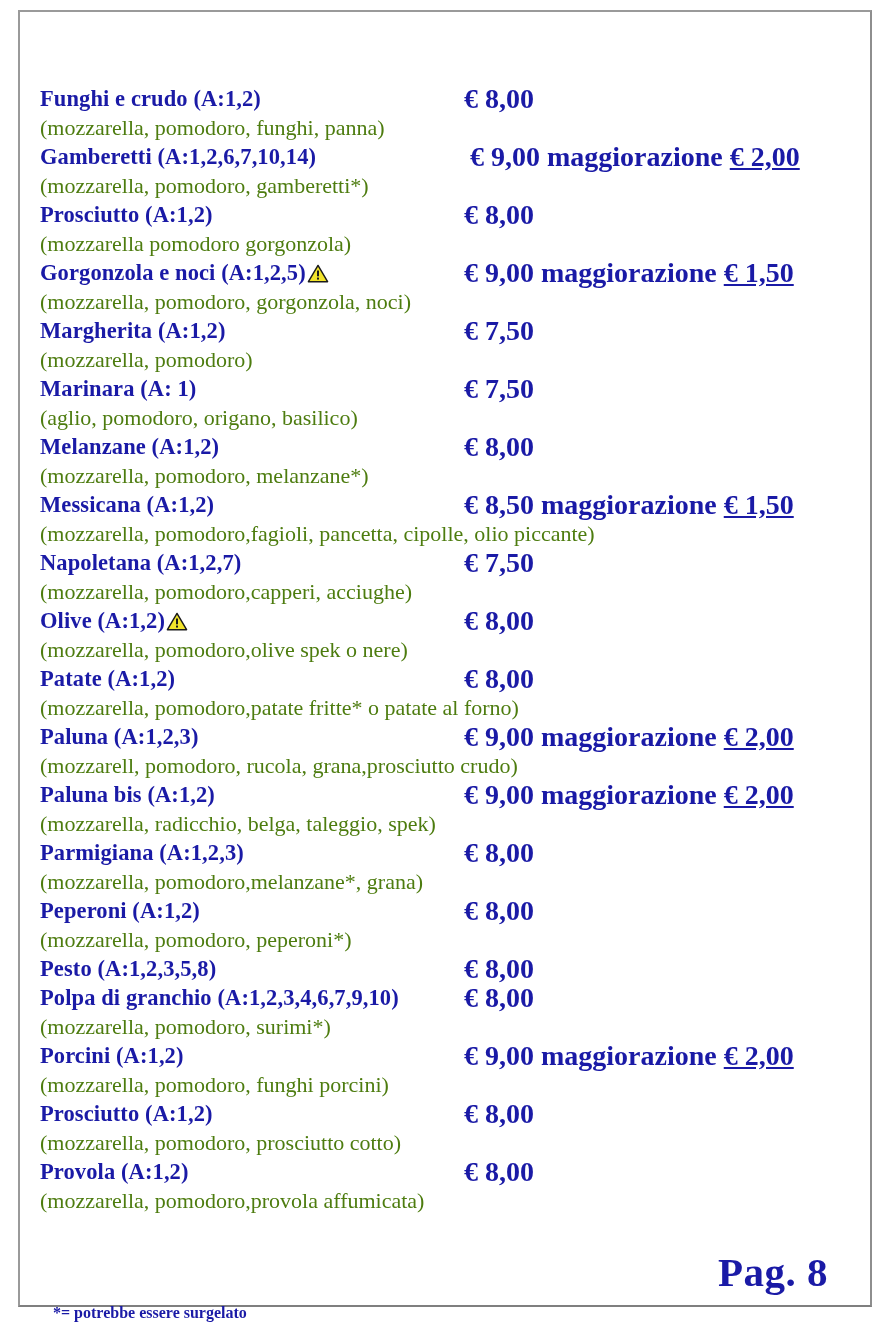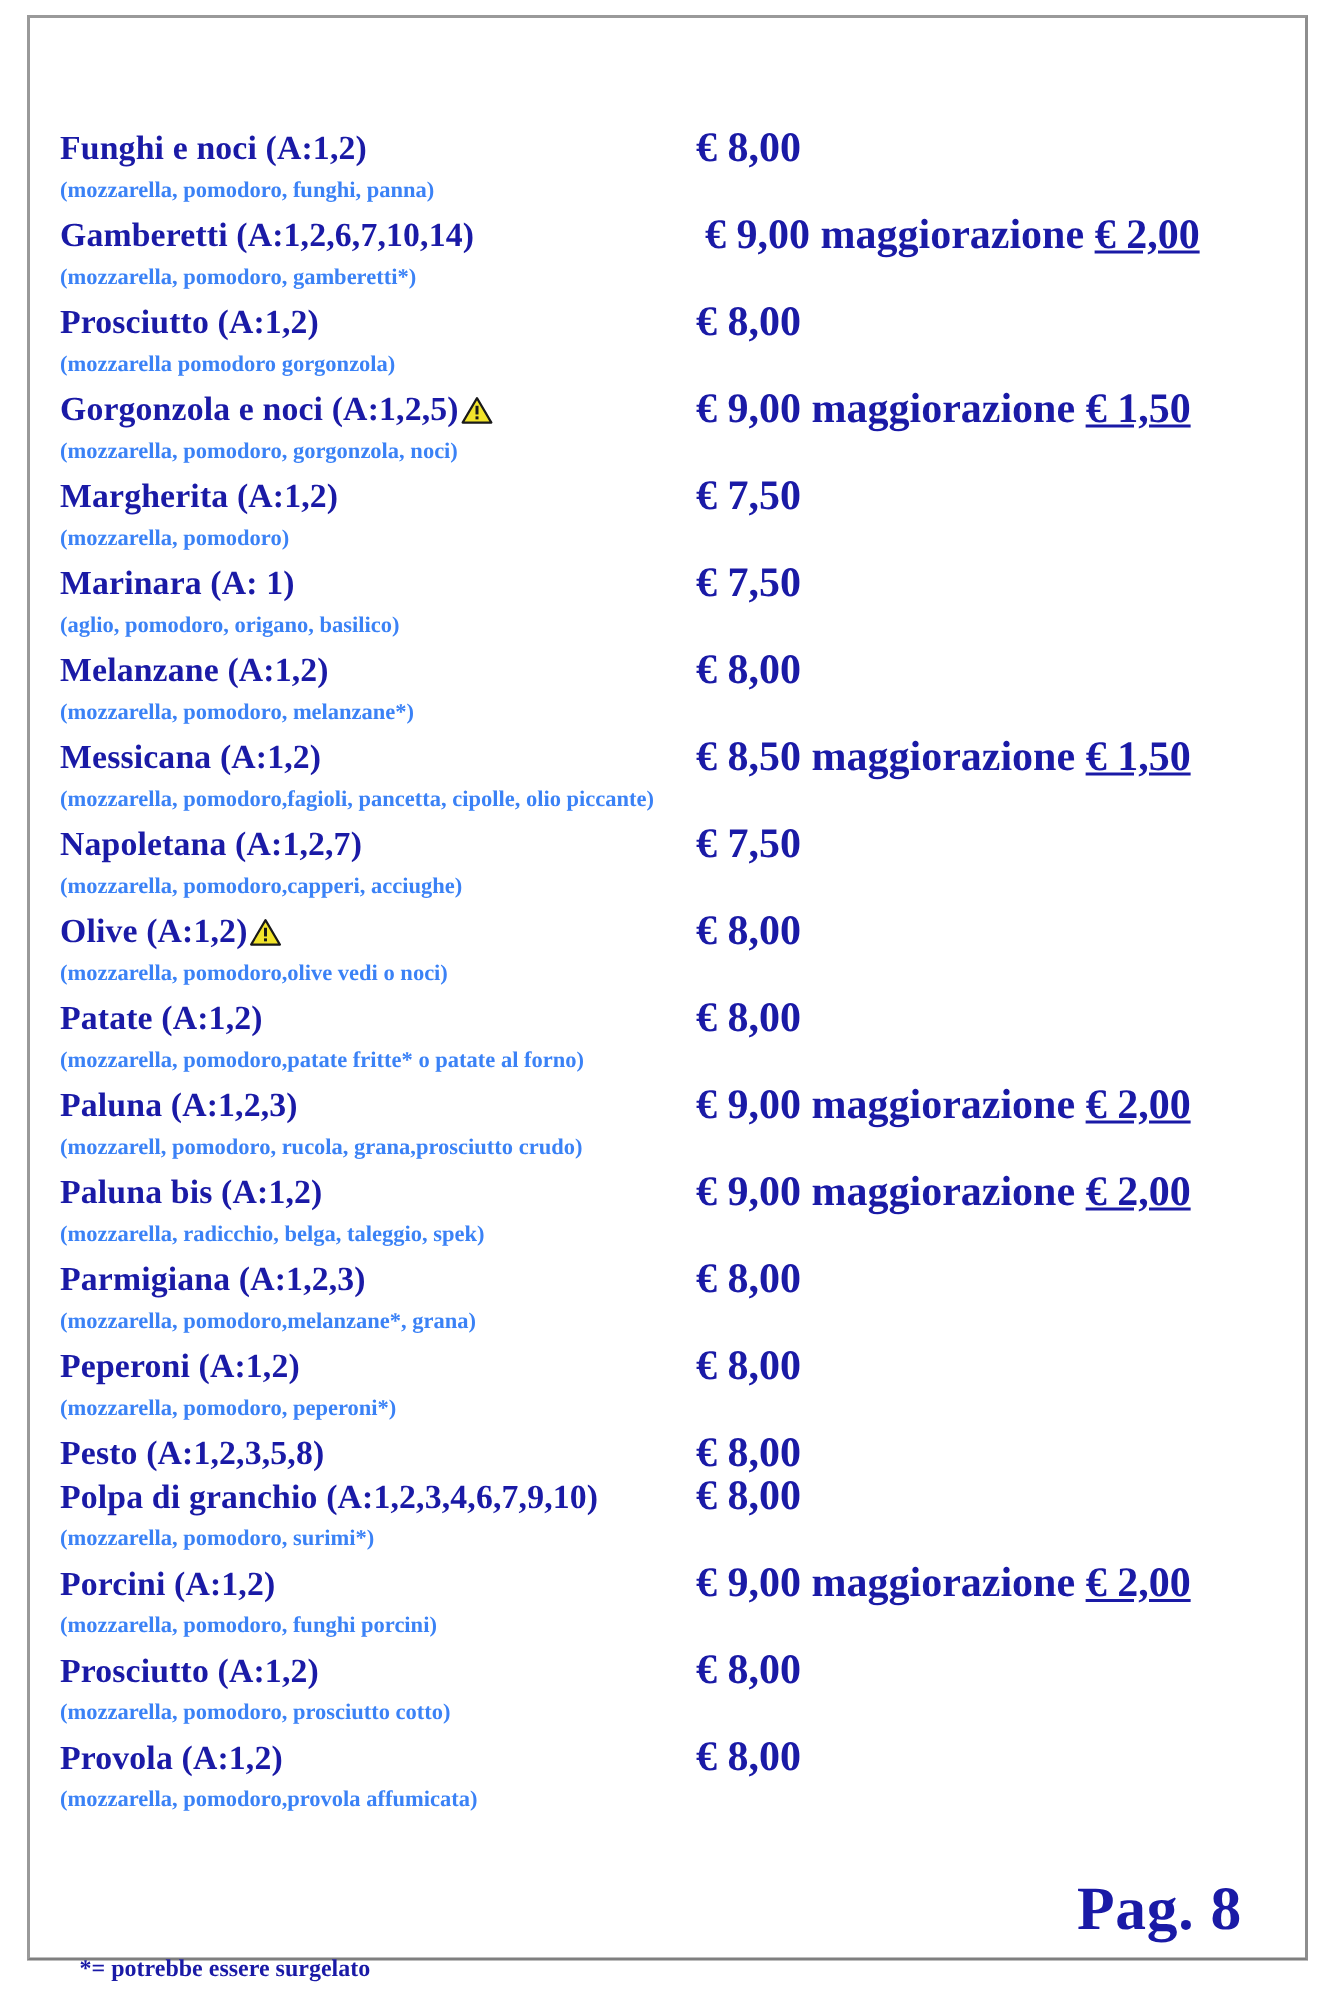--- a/index.html
+++ b/index.html
@@ -85,23 +85,23 @@
   }
   .price-wrap .surcharge-value {
     margin-left: 7px;
     text-decoration: underline;
   }
 
   .desc {
     position: absolute;
     left: 0;
     top: 0;
-    font-size: 15px;
-    color: #3b82f6;
-    font-weight: bold;
+    font-size: 22px;
+    color: #4d7c0f;
+    font-weight: normal;
   }
 
   #footnote {
     position: absolute;
     left: 33px;
     top: 1256px;
     font-size: 16px;
     font-weight: bold;
     color: #1a1aa6;
     white-space: nowrap;
@@ -121,21 +121,21 @@
   }
 </style>
 </head>
 <body>
 
 <div id="page">
 
   <div id="menu">
       <div class="item">
         <div class="line-title">
-          <span class="name"><span>Funghi e noci (A:1,2)</span></span>
+          <span class="name"><span>Funghi e crudo (A:1,2)</span></span>
           <span class="price-wrap" style="left: 424px;"><span class="price">€ 8,00</span></span>
         </div>
         <div class="line-desc">
           <span class="desc">(mozzarella, pomodoro, funghi, panna)</span>
         </div>
       </div>
       <div class="item">
         <div class="line-title">
           <span class="name"><span>Gamberetti (A:1,2,6,7,10,14)</span></span>
           <span class="price-wrap" style="left: 430px;"><span class="price">€ 9,00</span><span class="surcharge-label">maggiorazione</span><span class="surcharge-value">€ 2,00</span></span>
@@ -214,21 +214,21 @@
       <div class="item">
         <div class="line-title">
           <span class="name"><span>Olive (A:1,2)</span><span class="warn-icon"><svg viewBox="0 0 24 21" width="22" height="19" aria-hidden="true">
                 <path d="M12 1.6 L22.6 19.6 L1.4 19.6 Z" fill="#f2e42b" stroke="#1a1a1a" stroke-width="1.6" stroke-linejoin="round"></path>
                 <rect x="10.9" y="7.2" width="2.2" height="6.4" fill="#1a1a1a"></rect>
                 <rect x="10.9" y="15" width="2.2" height="2.2" fill="#1a1a1a"></rect>
               </svg></span></span>
           <span class="price-wrap" style="left: 424px;"><span class="price">€ 8,00</span></span>
         </div>
         <div class="line-desc">
-          <span class="desc">(mozzarella, pomodoro,olive vedi o noci)</span>
+          <span class="desc">(mozzarella, pomodoro,olive spek o nere)</span>
         </div>
       </div>
       <div class="item">
         <div class="line-title">
           <span class="name"><span>Patate (A:1,2)</span></span>
           <span class="price-wrap" style="left: 424px;"><span class="price">€ 8,00</span></span>
         </div>
         <div class="line-desc">
           <span class="desc">(mozzarella, pomodoro,patate fritte* o patate al forno)</span>
         </div>

